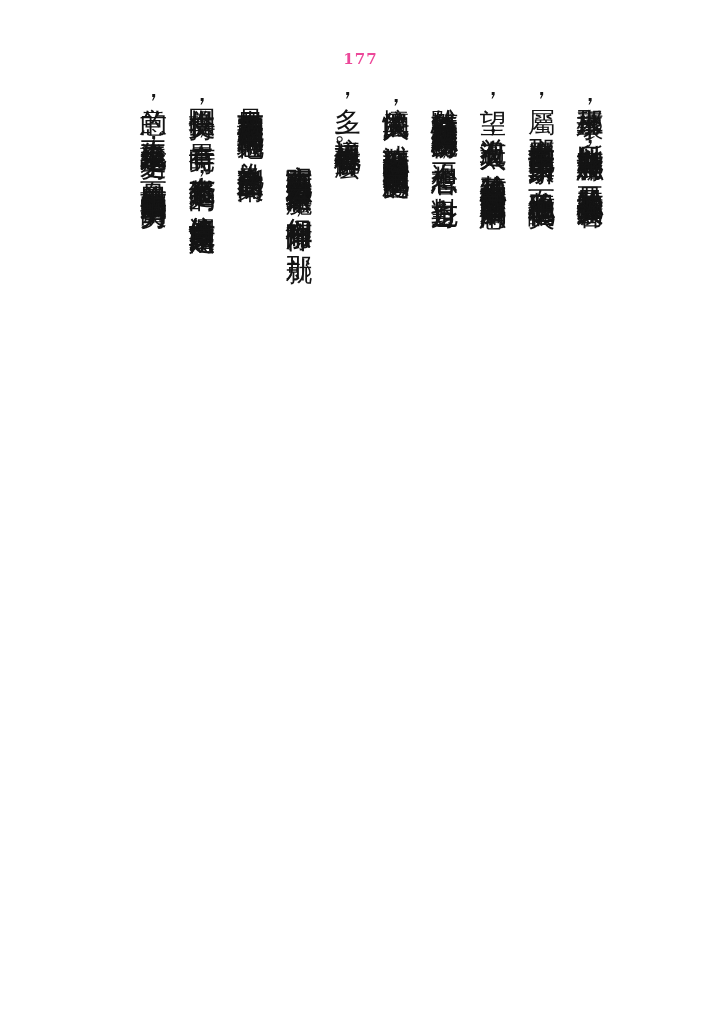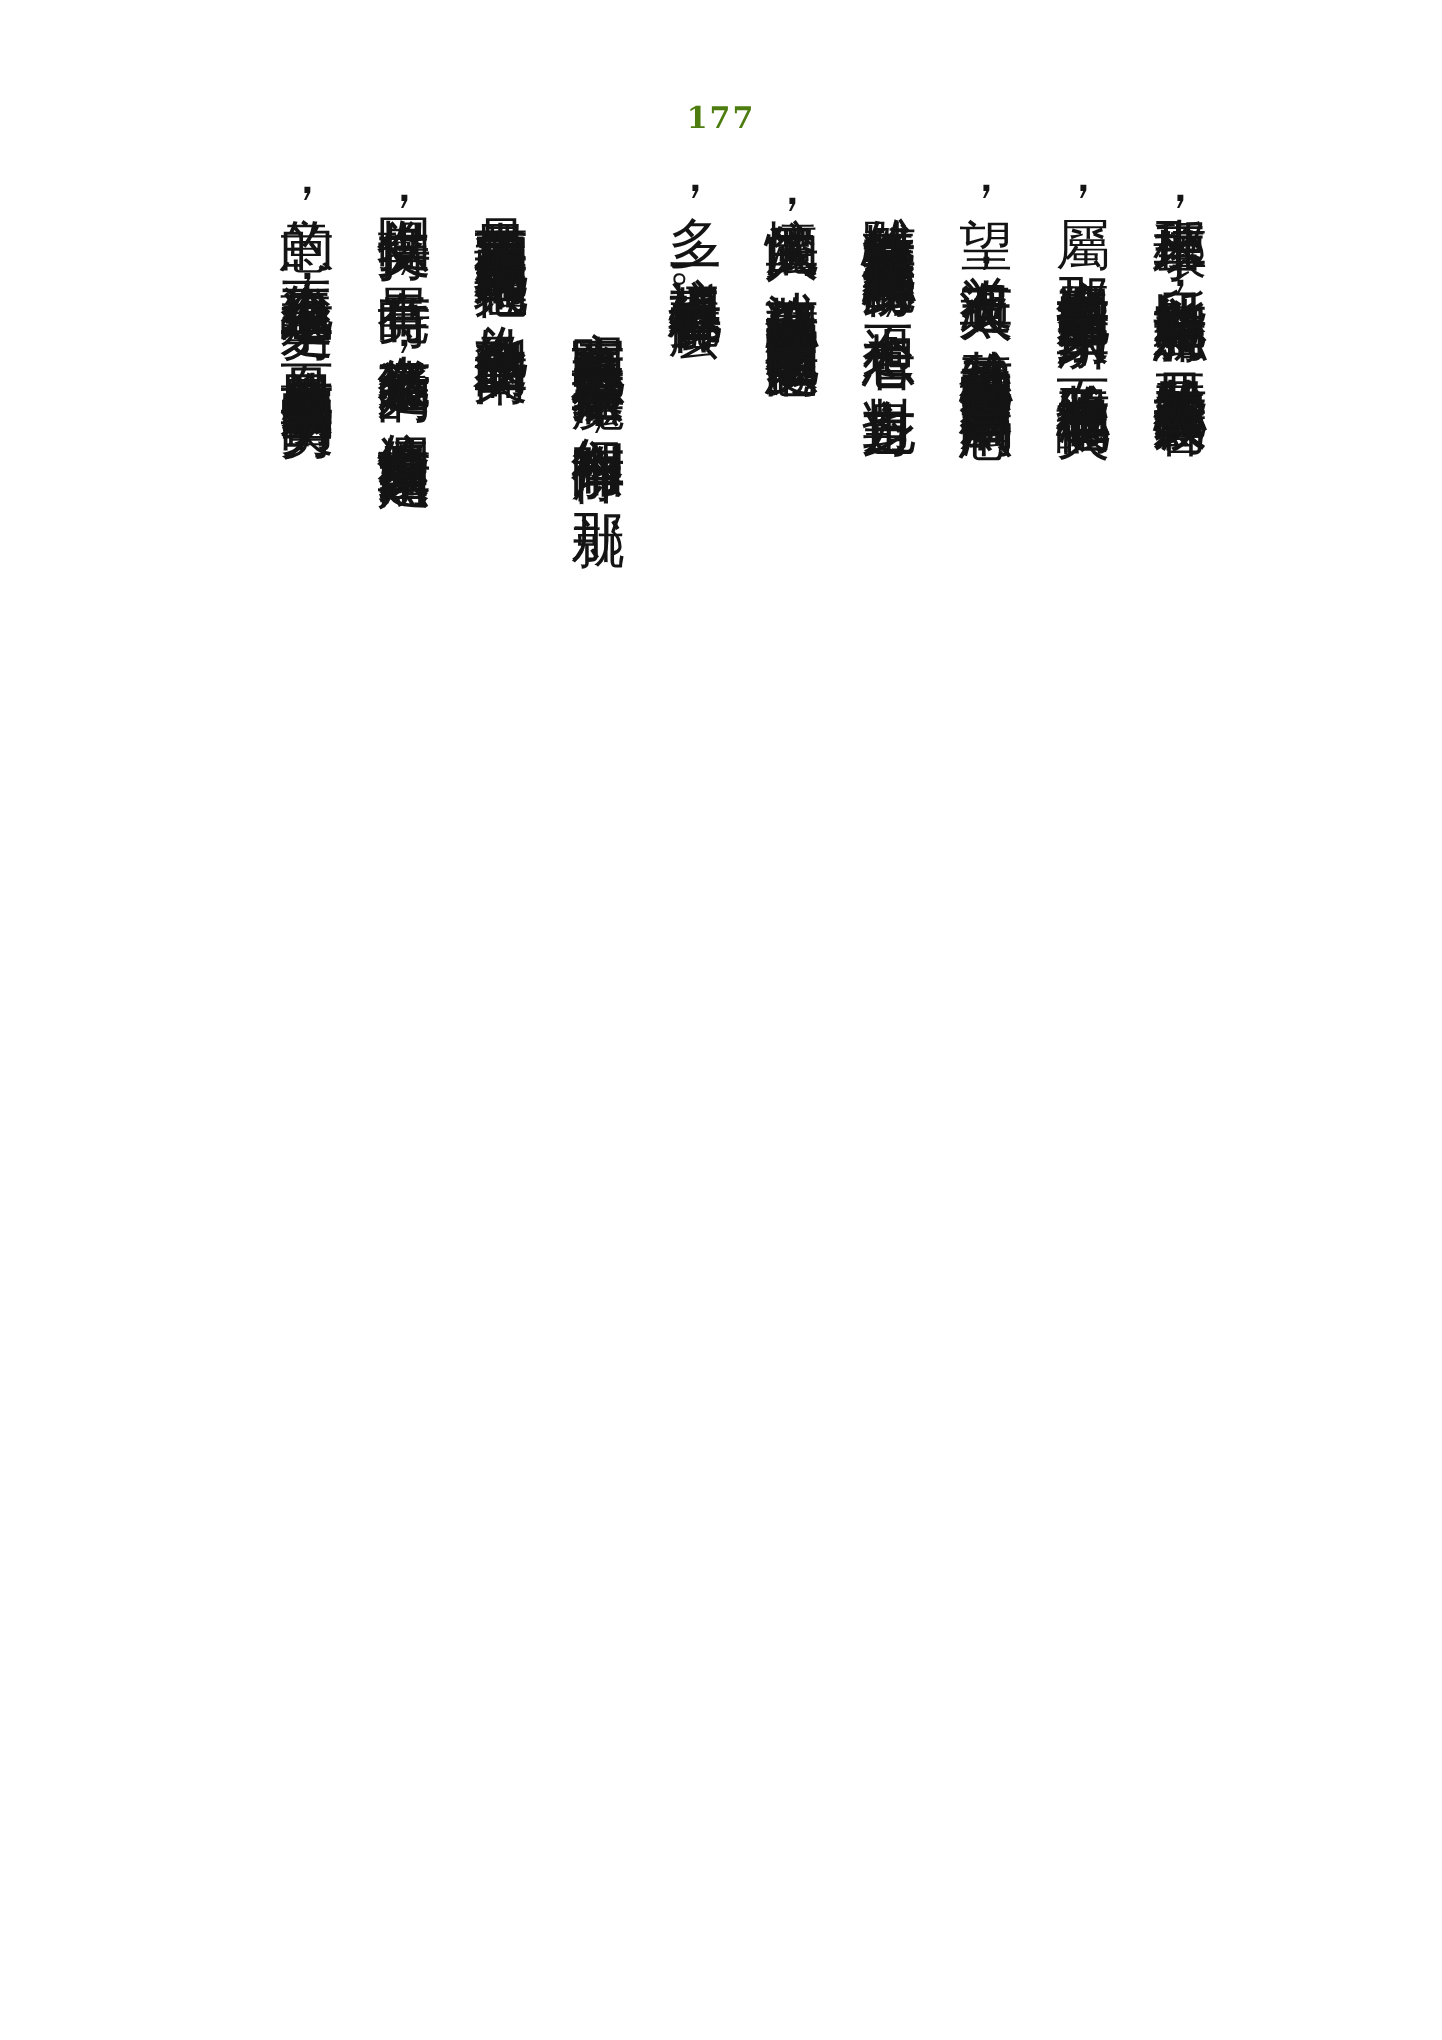--- a/index.html
+++ b/index.html
@@ -15,21 +15,21 @@
     background: #ffffff;
   }
   .page-number {
     position: absolute;
     top: 50px; left: 0; width: 100%;
     text-align: center;
     font-family: "DejaVu Serif", serif;
     font-weight: bold;
     font-size: 15px;
     letter-spacing: 1px;
-    color: #4d7c0f;
+    color: #ec4899;
   }
   .text-block {
     position: absolute;
     top: 87px;
     right: 107px;
     height: 916px;
     writing-mode: vertical-rl;
     text-orientation: mixed;
     font-family: "Liberation Serif", "DejaVu Serif", serif;
     font-size: 27px;

